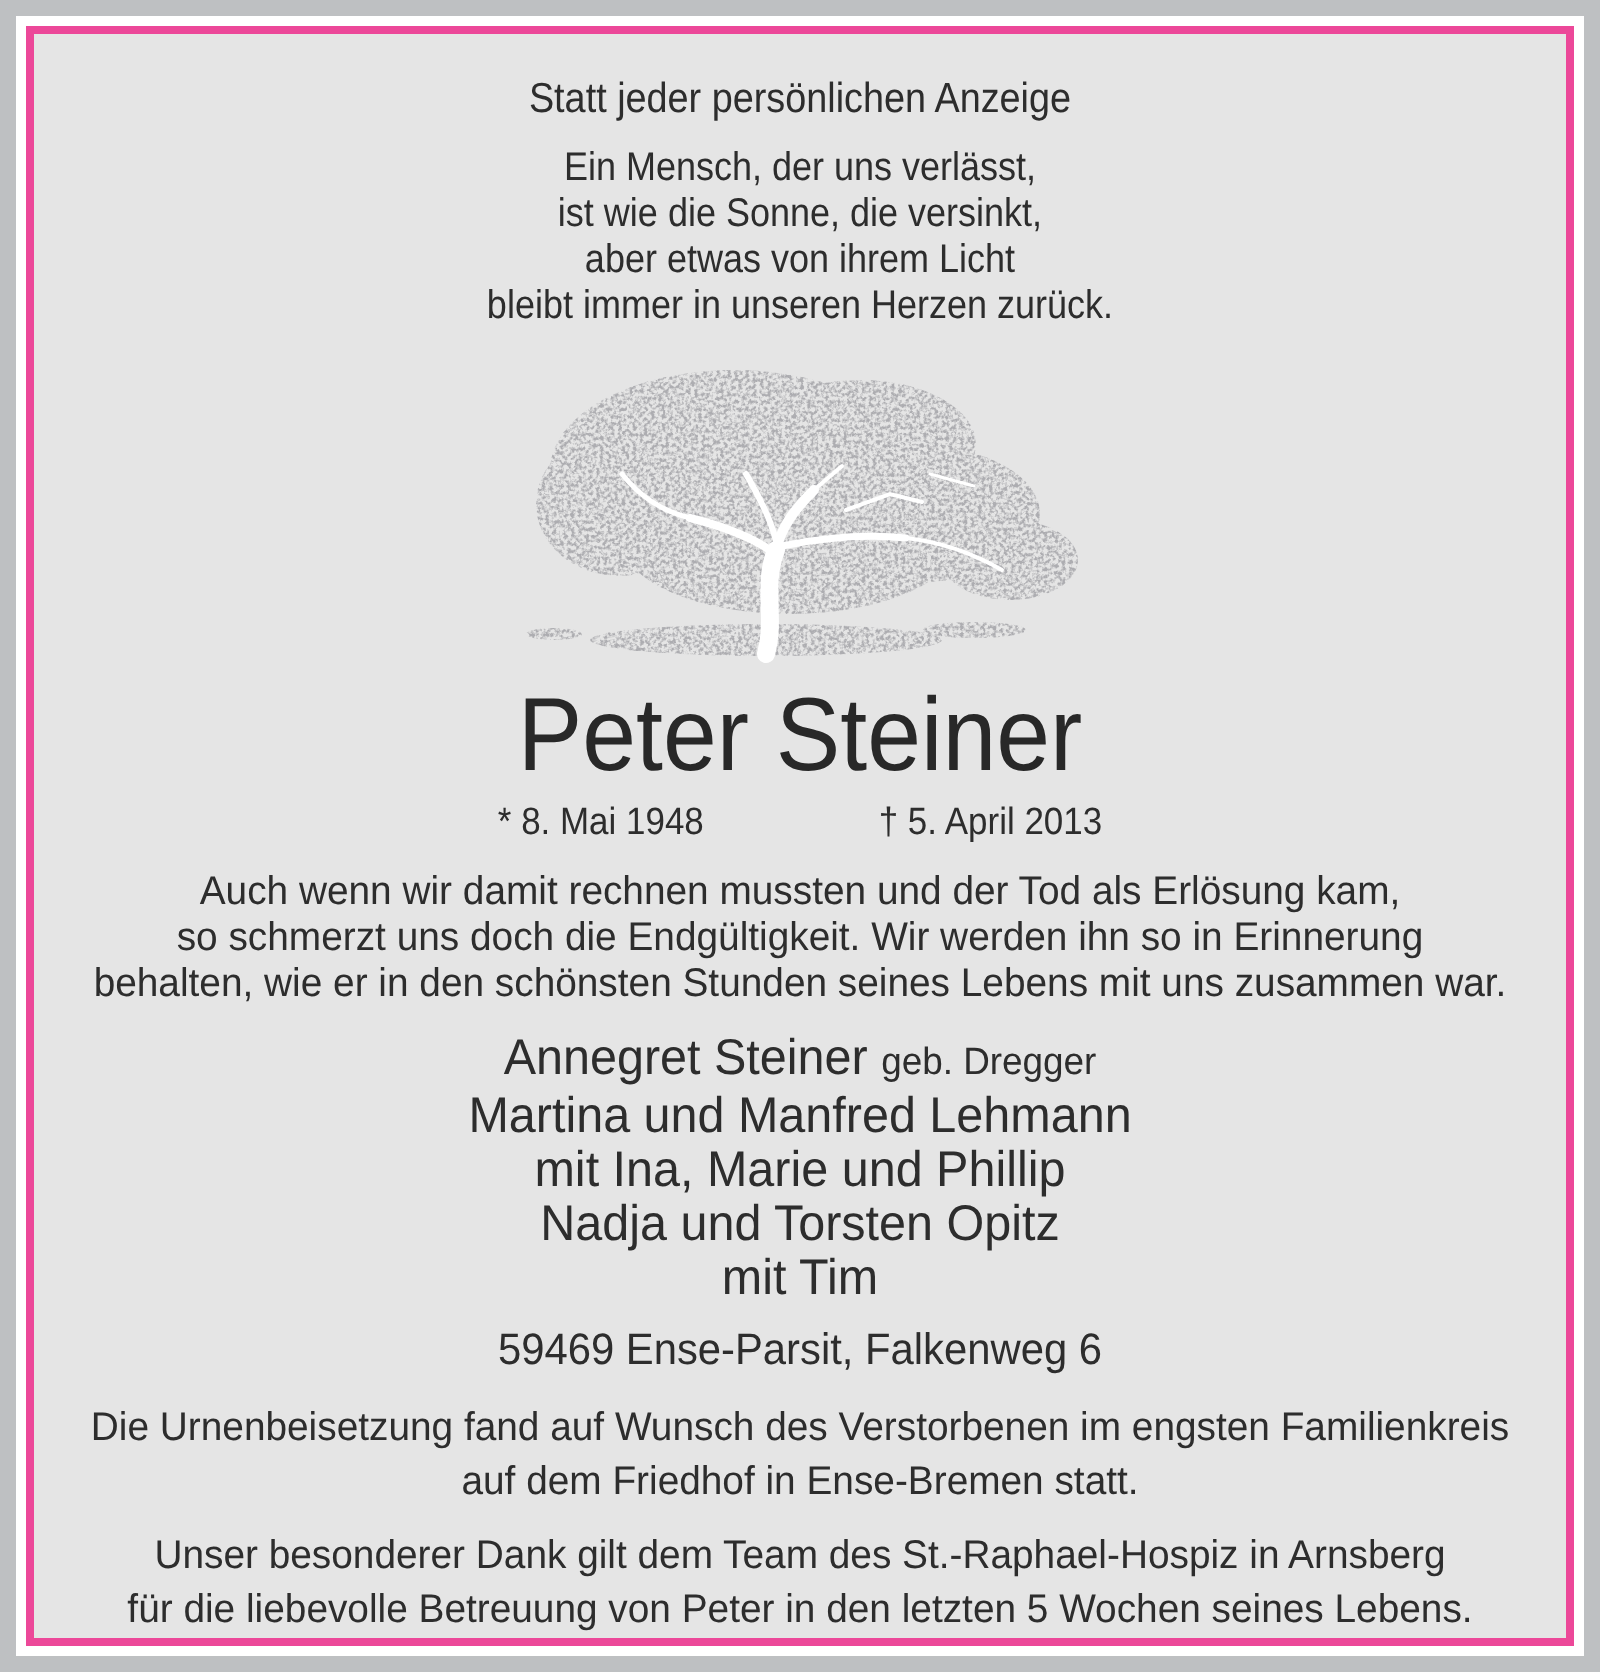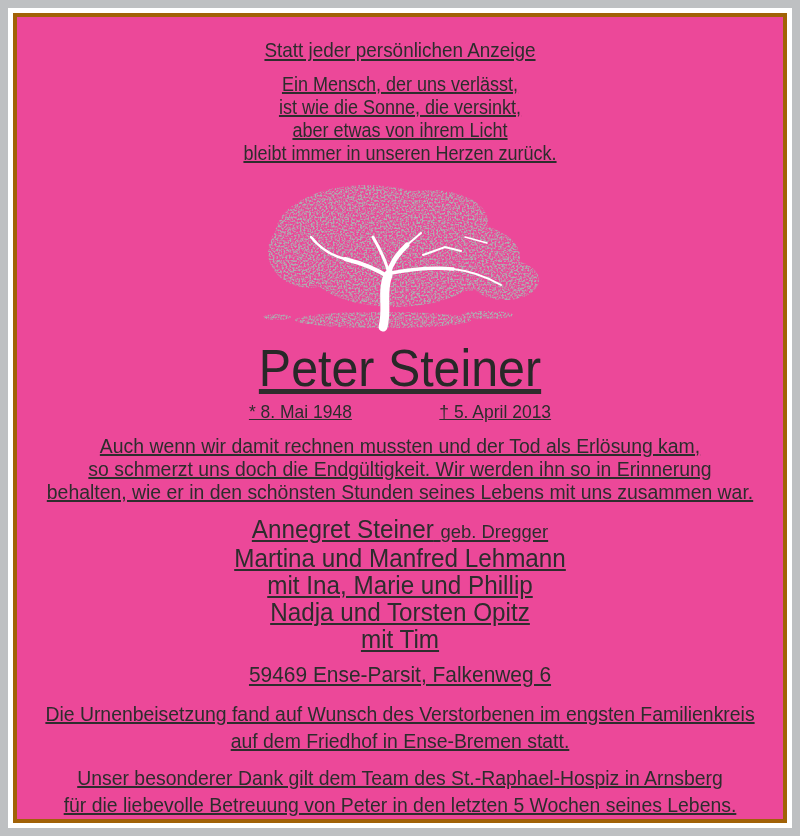--- a/index.html
+++ b/index.html
@@ -21,24 +21,23 @@
     width: 784px;
     height: 820px;
     background: #ffffff;
     box-sizing: border-box;
     padding: 5px;
   }
   .card-inner {
     width: 100%;
     height: 100%;
     box-sizing: border-box;
-    border: 4px solid #a16207;
-    background: #ec4899;
+    border: 4px solid #ec4899;
+    background: #e5e5e5;
     overflow: hidden;
-    text-decoration: underline;
   }
   .content {
     height: 100%;
     box-sizing: border-box;
     padding-top: 22px;
     display: flex;
     flex-direction: column;
     align-items: center;
   }
   .content > div { width: 100%; text-align: center; }

